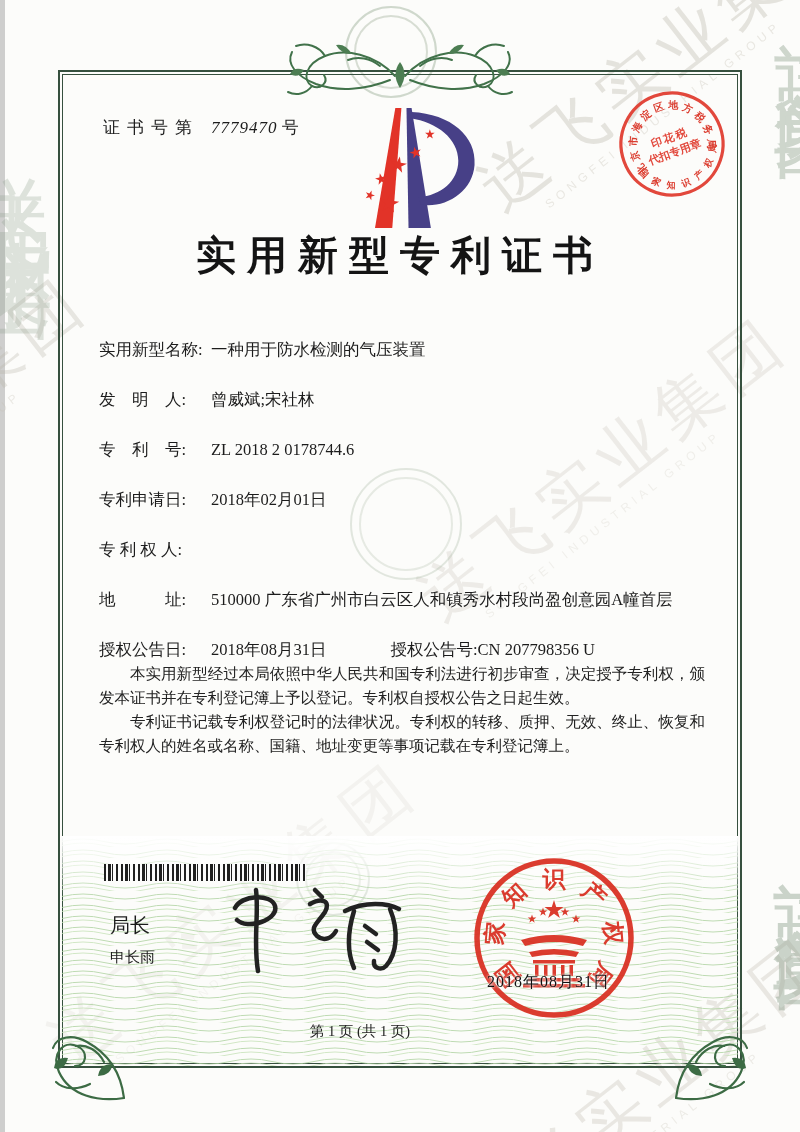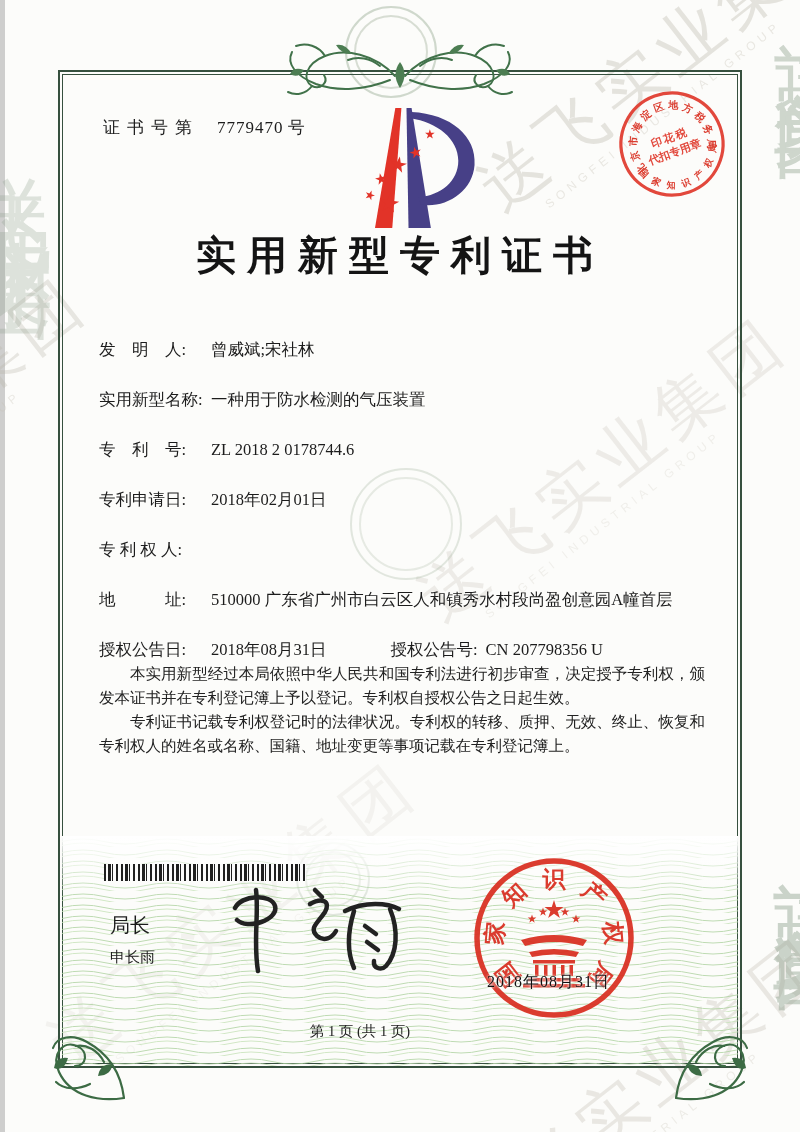--- a/index.html
+++ b/index.html
@@ -32,33 +32,33 @@
 
   .waves { position:absolute; left:62px; top:836px; }
   .waves-fade { position:absolute; left:62px; top:836px; width:676px; height:60px;
     background:linear-gradient(#ffffff, rgba(255,255,255,0)); }
 
   .ornament { position:absolute; pointer-events:none; }
 
   
   .cert-no { position:absolute; left:103px; top:116px; font-size:17px; }
   .cert-no .sp { letter-spacing:7px; }
-  .cert-no .num { letter-spacing:1px; margin-left:18px; }
+  .cert-no .num { letter-spacing:1px; margin-left:12px;font-style:italic; }
   .logo { position:absolute; left:330px; top:106px; }
   .title { position:absolute; left:0; top:228px; width:800px; text-align:center;
            font-size:40px; font-weight:600; letter-spacing:11px; color:#141414; }
 
   
   .fields { position:absolute; left:99px; top:338px; width:610px; font-size:16.5px; }
   .field-row { display:flex; margin-bottom:27px; line-height:23px; }
   .field-label { flex:0 0 112px; }
   .field-value { max-width:480px; }
   .grant-row { display:flex; }
   .grant-right { margin-left:64px; display:flex; }
-  .grant-right .field-label { flex:0 0 auto; margin-right:8px;font-family:Liberation Serif, serif; }
+  .grant-right .field-label { flex:0 0 auto; margin-right:0;font-family:Liberation Serif, serif; }
 
   
   .paragraphs { position:absolute; left:99px; top:662px; width:606px;
     font-size:15.5px; line-height:24px; text-align:justify; color:#222; }
   .paragraphs p { text-indent:2em; }
 
   
   .barcode { position:absolute; left:104px; top:864px; width:202px; height:17px;
     background:repeating-linear-gradient(90deg,
       #1f1f1f 0 2px,#fafafa 2px 4px,#1f1f1f 4px 7px,#fafafa 7px 8px,
@@ -184,26 +184,26 @@
     <use href="#star5" transform="translate(66,58) rotate(10) scale(8.5)" fill="#e23328"></use>
     <use href="#star5" transform="translate(49,72) rotate(-12) scale(6)" fill="#e23328"></use>
     <use href="#star5" transform="translate(57,96) rotate(8) scale(10)" fill="#e23328"></use>
     <use href="#star5" transform="translate(38,88) rotate(20) scale(5)" fill="#e23328"></use>
   </svg>
 
   <div class="title">实用新型专利证书</div>
 
   <div class="fields">
     <div class="field-row">
+      <span class="field-label">实用新型名称:</span>
+      <span class="field-value">一种用于防水检测的气压装置</span>
+    </div>
+    <div class="field-row">
       <span class="field-label">发　明　人:</span>
       <span class="field-value">曾威斌;宋社林</span>
-    </div>
-    <div class="field-row">
-      <span class="field-label">实用新型名称:</span>
-      <span class="field-value">一种用于防水检测的气压装置</span>
     </div>
     <div class="field-row">
       <span class="field-label">专　利　号:</span>
       <span class="field-value">ZL 2018 2 0178744.6</span>
     </div>
     <div class="field-row">
       <span class="field-label">专利申请日:</span>
       <span class="field-value">2018年02月01日</span>
     </div>
     <div class="field-row">

